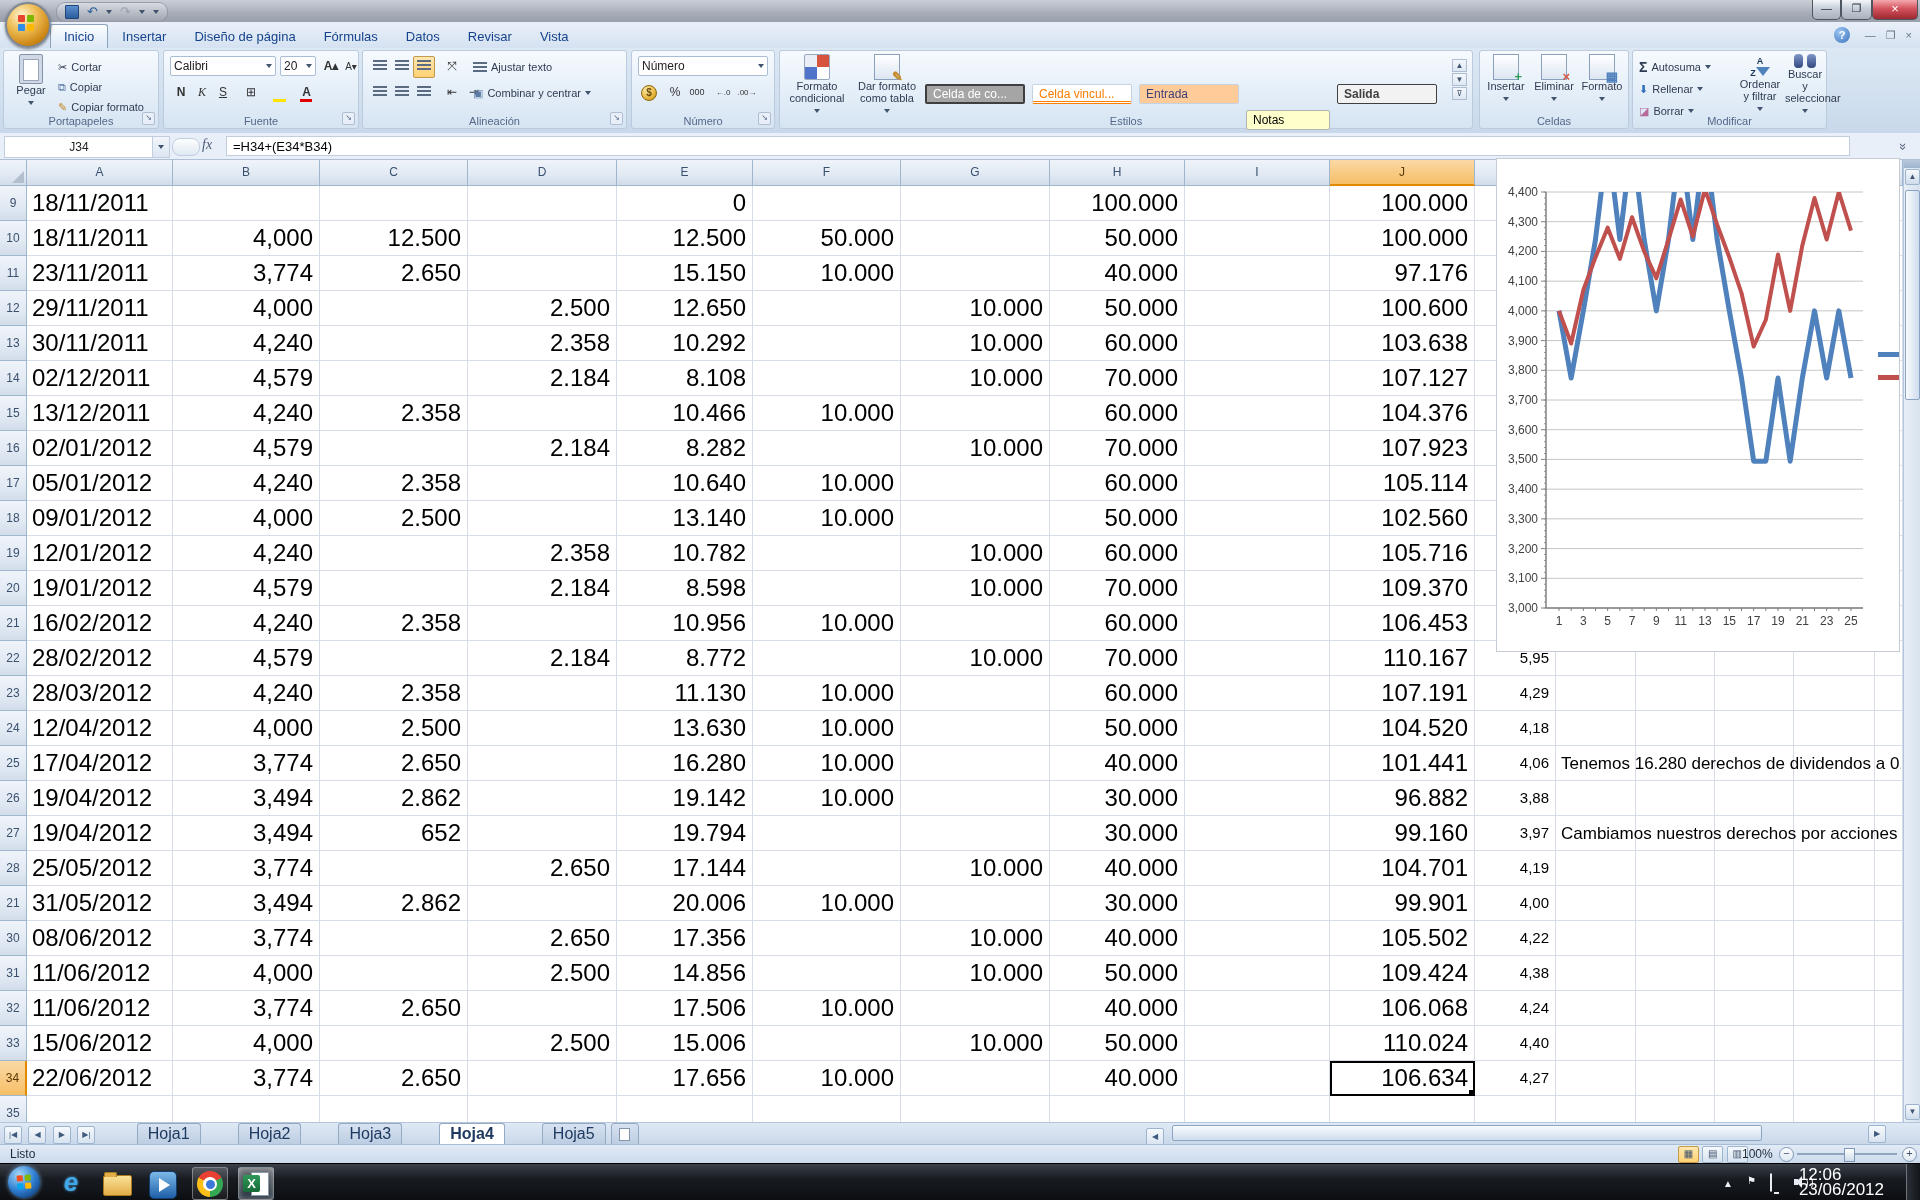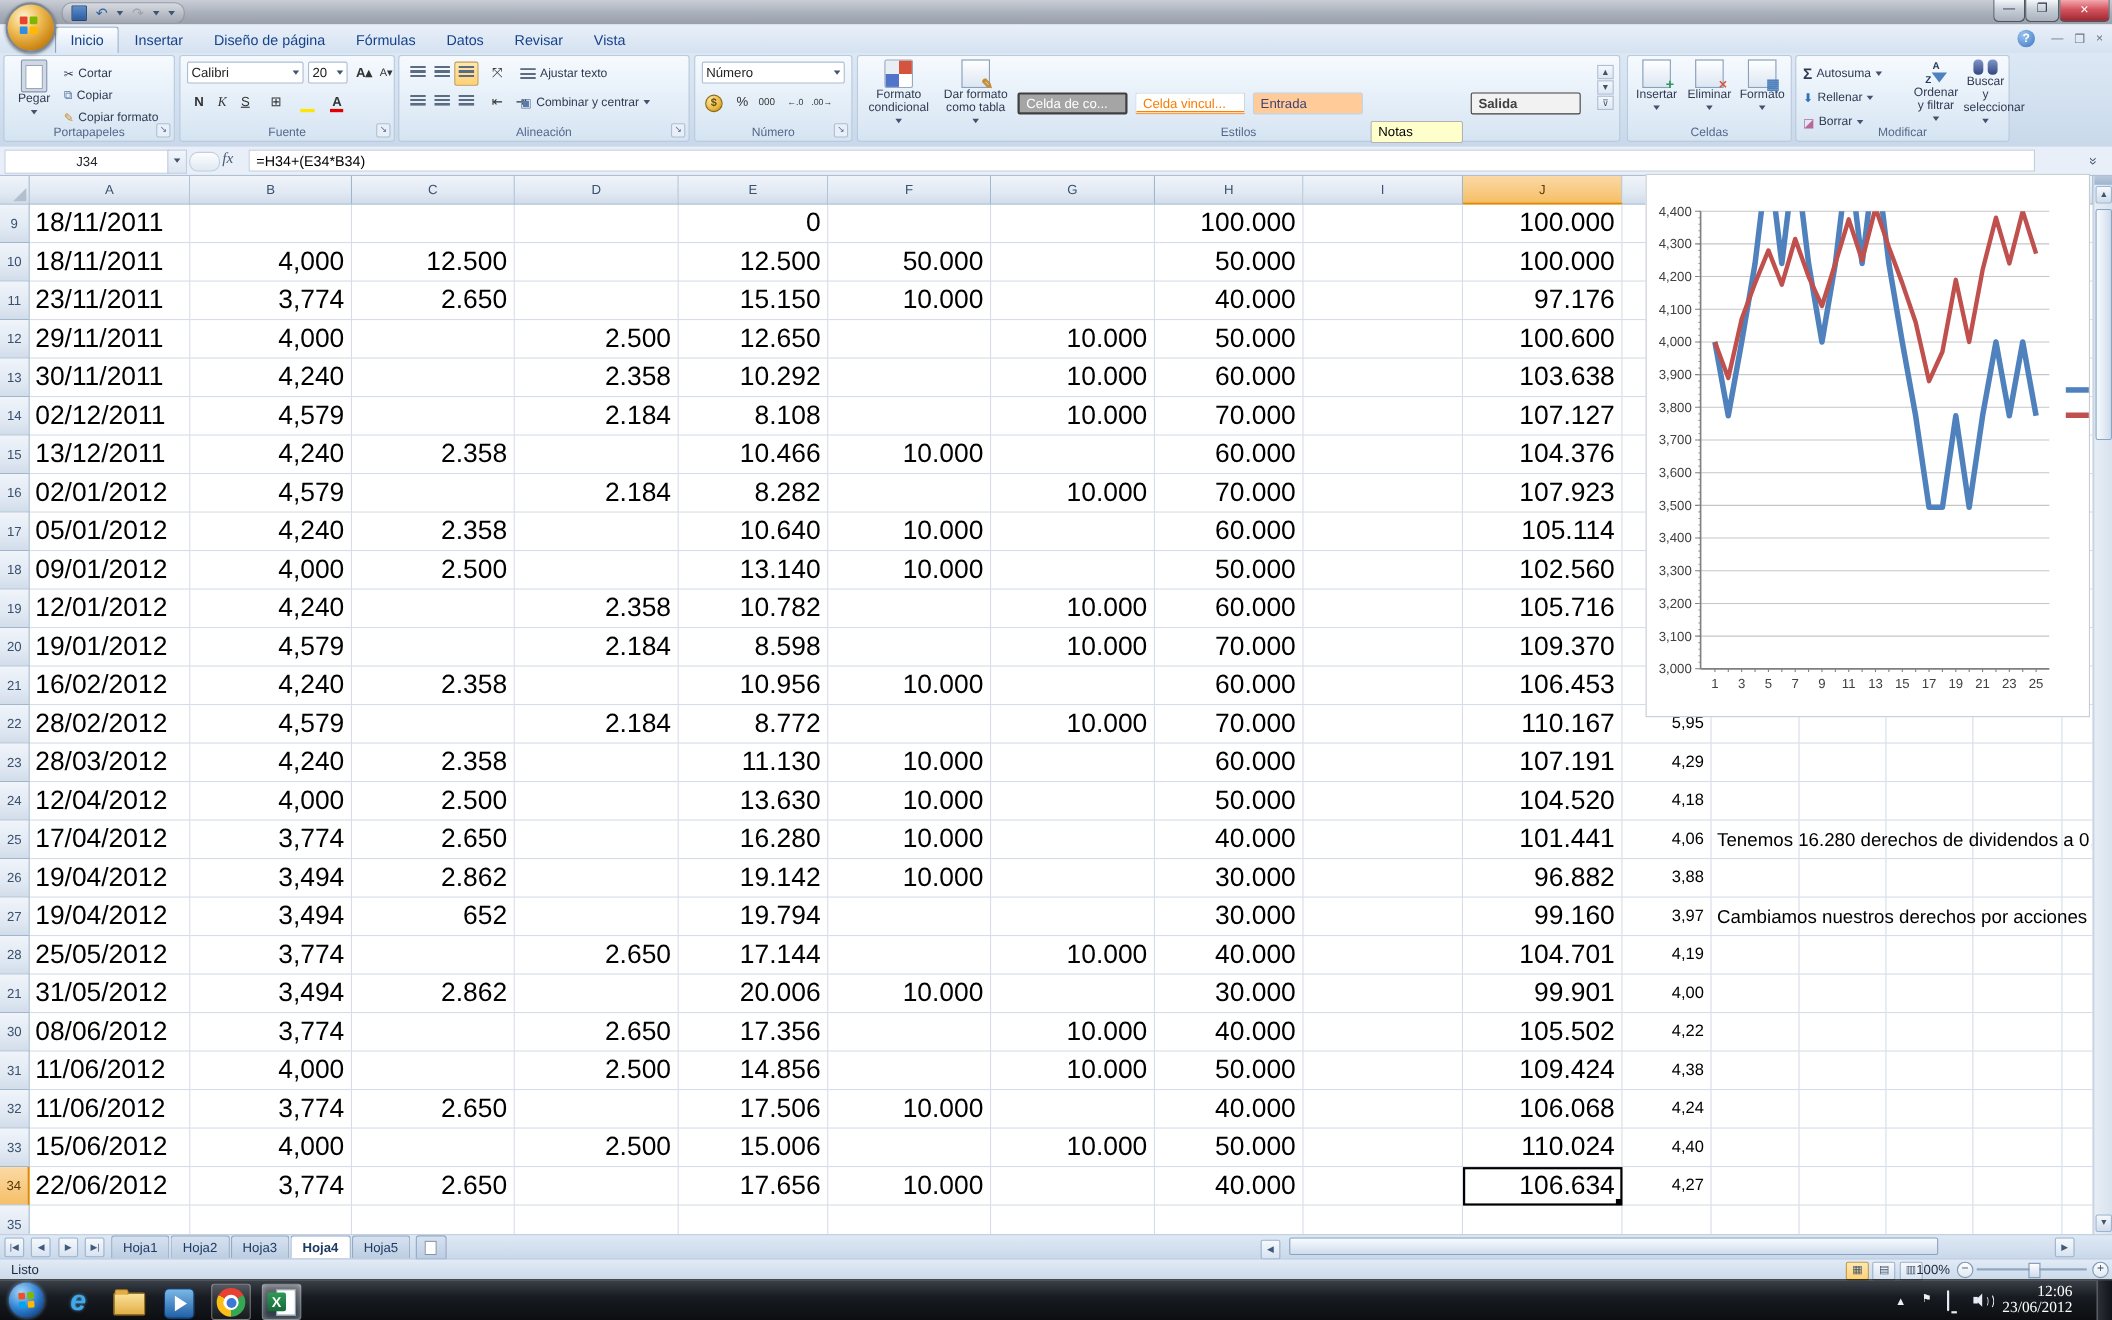--- a/index.html
+++ b/index.html
@@ -136,23 +136,23 @@
   .sbtn{position:absolute;left:1px;width:15px;height:16px;background:linear-gradient(#f6f9fc,#cfdcec);
     border:1px solid #9db4cf;border-radius:2px;text-align:center;font-size:8px;color:#41536e;line-height:14px;box-sizing:border-box;}
   #vthumb{position:absolute;left:1px;top:30px;width:15px;height:210px;
     background:linear-gradient(90deg,#f8fbfe,#cfdcec);border:1px solid #8aa5c4;border-radius:2px;box-sizing:border-box;}
   #vsplit{position:absolute;left:0;top:0;width:17px;height:8px;background:linear-gradient(#b9c8db,#9db4cf);}
   
   #tabbar{left:0;top:1122px;width:1920px;height:22px;background:linear-gradient(#dfe9f5,#c9d8ea);
     border-top:1px solid #b5c6dc;box-sizing:border-box;}
   .navb{display:inline-block;width:16px;height:16px;margin:2px 1px;background:linear-gradient(#f6f9fc,#d8e3f0);
     border:1px solid #9db4cf;border-radius:2px;text-align:center;line-height:15px;font-size:8px;color:#3f5a7d;}
-  .stab{display:inline-block;height:20px;line-height:20px;padding:0 10px;font-size:12px;color:#1f3a60;
+  .stab{display:inline-block;height:20px;line-height:20px;padding:0 10px;font-size:16px;color:#1f3a60;
     background:linear-gradient(#d7e2f0,#bccde2);border:1px solid #93a9c4;border-bottom:none;
-    border-radius:3px 3px 0 0;margin-right:1px;vertical-align:top;}
+    border-radius:3px 3px 0 0;margin-right:1px;vertical-align:top;margin-left:36px;}
   .stab.active{background:#fff;font-weight:bold;}
   #instab{display:inline-block;width:26px;height:20px;background:linear-gradient(#d7e2f0,#bccde2);
     border:1px solid #93a9c4;border-radius:3px 3px 0 0;vertical-align:top;position:relative;}
   #instab:before{content:"";position:absolute;left:7px;top:4px;width:9px;height:11px;background:#fff;border:1px solid #8494ab;}
   #hscroll{position:absolute;left:1146px;top:2px;width:758px;height:17px;}
   #hthumb{position:absolute;left:26px;top:0;width:590px;height:16px;
     background:linear-gradient(#f8fbfe,#cfdcec);border:1px solid #8aa5c4;border-radius:2px;box-sizing:border-box;}
   
   #statusbar{left:0;top:1144px;width:1920px;height:19px;background:linear-gradient(#e2ebf6,#cbdaeb);
     border-top:1px solid #a9bed6;font-size:12px;color:#1f2a3a;box-sizing:border-box;}
@@ -195,21 +195,21 @@
   .xlic .grn{position:absolute;left:0;top:4px;width:17px;height:17px;border-radius:2px;
     background:linear-gradient(#2e9958,#176a38);color:#fff;font-weight:bold;font-size:13px;text-align:center;line-height:17px;}
   .trayic{color:#eef2f7;font-size:10px;}
   .netic{width:13px;height:9px;border:1px solid #e8ecf2;border-radius:1px;position:relative;margin-top:3px;}
   .netic:after{content:"";position:absolute;left:3px;bottom:-3px;width:5px;height:2px;background:#e8ecf2;}
   .spk{position:relative;width:14px;height:12px;}
   .spk:before{content:"";position:absolute;left:0;top:3px;width:4px;height:6px;background:#e8ecf2;}
   .spk:after{content:"";position:absolute;left:2px;top:0;width:0;height:0;
     border-top:6px solid transparent;border-bottom:6px solid transparent;border-right:6px solid #e8ecf2;}
   .arc{position:absolute;width:4px;height:8px;border:1.5px solid transparent;border-right-color:#e8ecf2;border-radius:50%;}
-  #clock{position:absolute;right:36px;top:3px;text-align:right;color:#fff;font-size:14px;line-height:15px;font-family:Liberation Serif, serif;}
+  #clock{position:absolute;right:36px;top:3px;text-align:left;color:#fff;font-size:17px;line-height:15px;}
   #showdesk{position:absolute;right:0;top:0;width:13px;height:37px;background:linear-gradient(90deg,#2a2f37,#12151a);
     border-left:1px solid rgba(255,255,255,.4);}
   .fill-yellow{display:inline-block;width:13px;height:3px;background:#ffe400;vertical-align:bottom;}
   .fill-red{display:inline-block;width:12px;height:3px;background:#e00000;vertical-align:bottom;}
 </style>
 </head>
 <body>
 
 <div id="screen">
 

